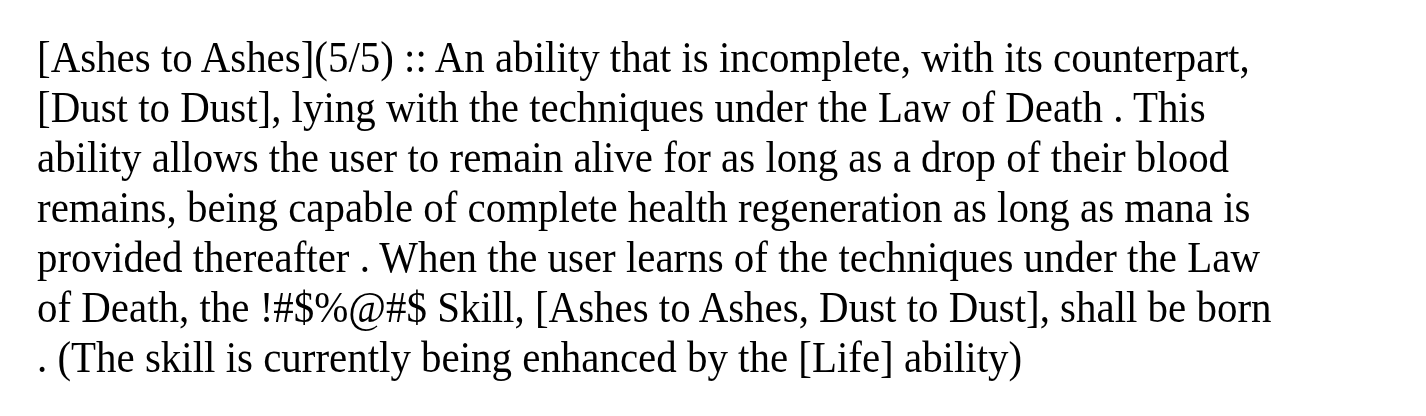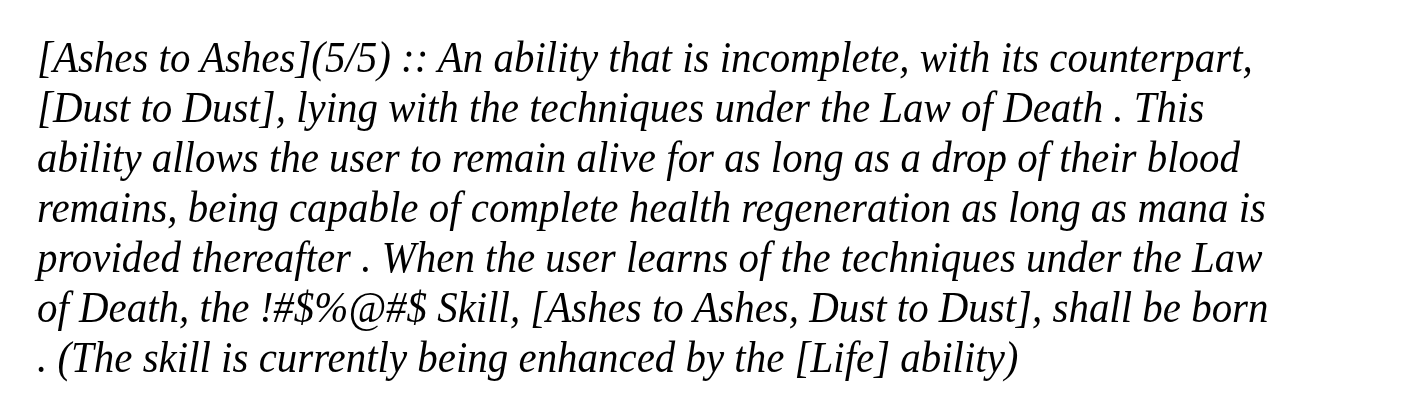--- a/index.html
+++ b/index.html
@@ -6,21 +6,20 @@
     margin: 0;
     padding: 0;
     background: #ffffff;
   }
   .page {
     position: relative;
     width: 1426px;
     height: 416px;
     background: #ffffff;
     overflow: hidden;
-    font-style: italic;
   }
   .text-block {
     position: absolute;
     top: 33px;
     left: 37px;
     font-family: "Liberation Serif", "DejaVu Serif", serif;
     font-size: 44px;
     line-height: 50px;
     color: #000000;
     transform: scaleX(0.93);

